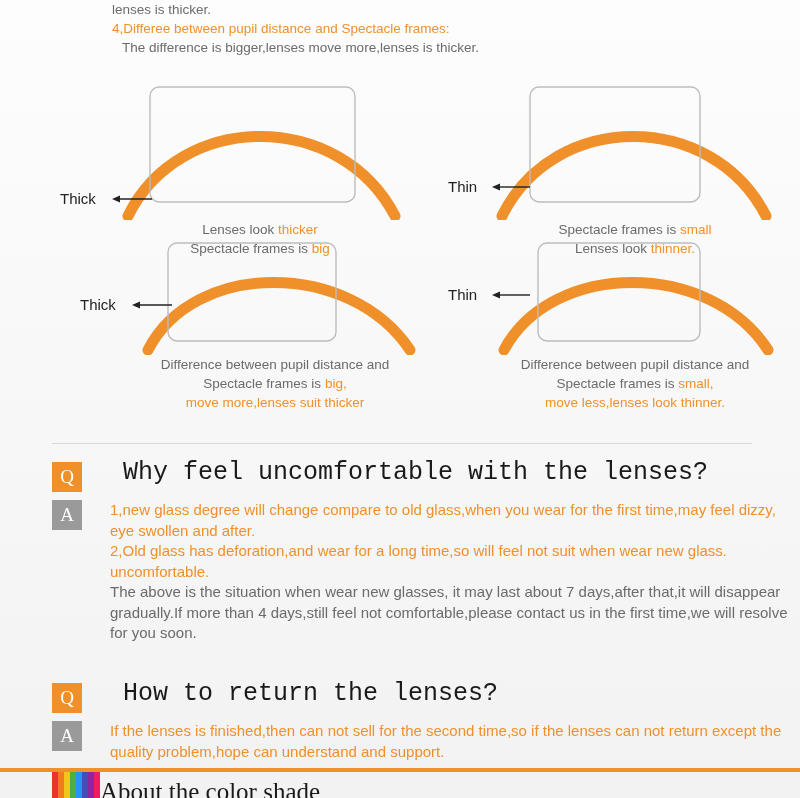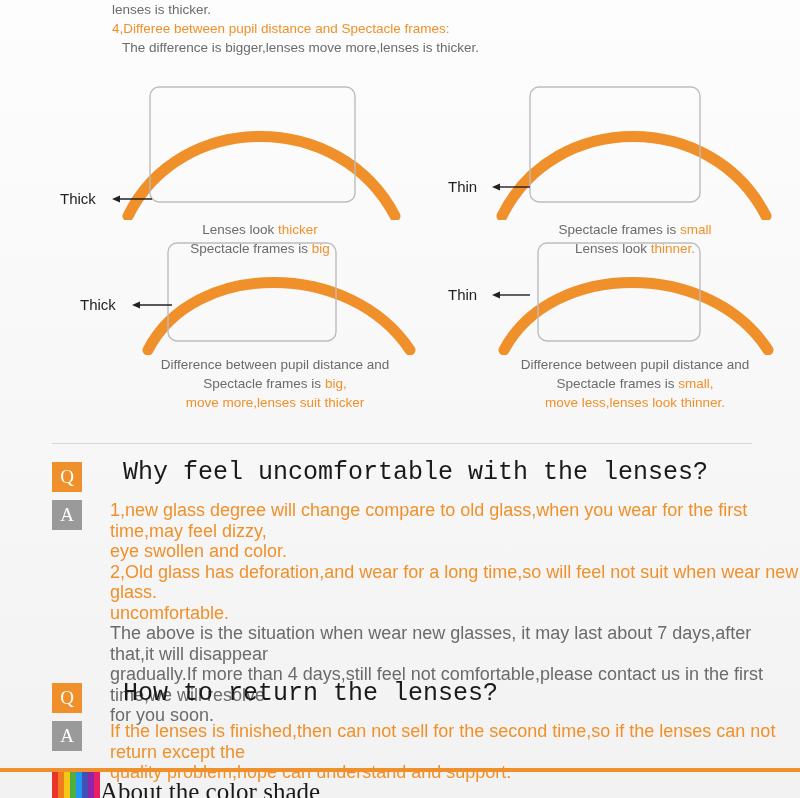--- a/index.html
+++ b/index.html
@@ -102,21 +102,21 @@
     font-size: 25px;
     color: #1a1a1a;
     white-space: nowrap;
     margin-left: 18px;
   }
   .atext {
     position: absolute;
     left: 58px;
     top: 0px;
     width: 690px;
-    font-size: 18px;
+    font-size: 15px;
     line-height: 20.5px;
   }
   .atext .o { color: #f0902a; display: block; }
   .atext .g { color: #6b6b6b; display: block; }
 
   
   .bottombar {
     position: absolute;
     left: 0;
     top: 768px;
@@ -239,21 +239,21 @@
 
   <div class="qa" style="top:462px;">
     <div class="qrow" style="height:38px;">
       <span class="qbadge">Q</span>
       <div class="qtitle">Why feel uncomfortable with the lenses?</div>
     </div>
     <div class="qrow" style="height:150px;">
       <span class="abadge">A</span>
       <div class="atext">
         <span class="o">1,new glass degree will change compare to old glass,when you wear for the first time,may feel dizzy,</span>
-        <span class="o">eye swollen and color.</span>
+        <span class="o">eye swollen and after.</span>
         <span class="o">2,Old glass has deforation,and wear for a long time,so will feel not suit when wear new glass.</span>
         <span class="o">uncomfortable.</span>
         <span class="g">The above is the situation  when wear new glasses, it may last about 7 days,after that,it will disappear</span>
         <span class="g">gradually.If more than 4 days,still feel not comfortable,please contact us in the first time,we will resolve</span>
         <span class="g">for you soon.</span>
       </div>
     </div>
   </div>
 
   <div class="qa" style="top:683px;">

